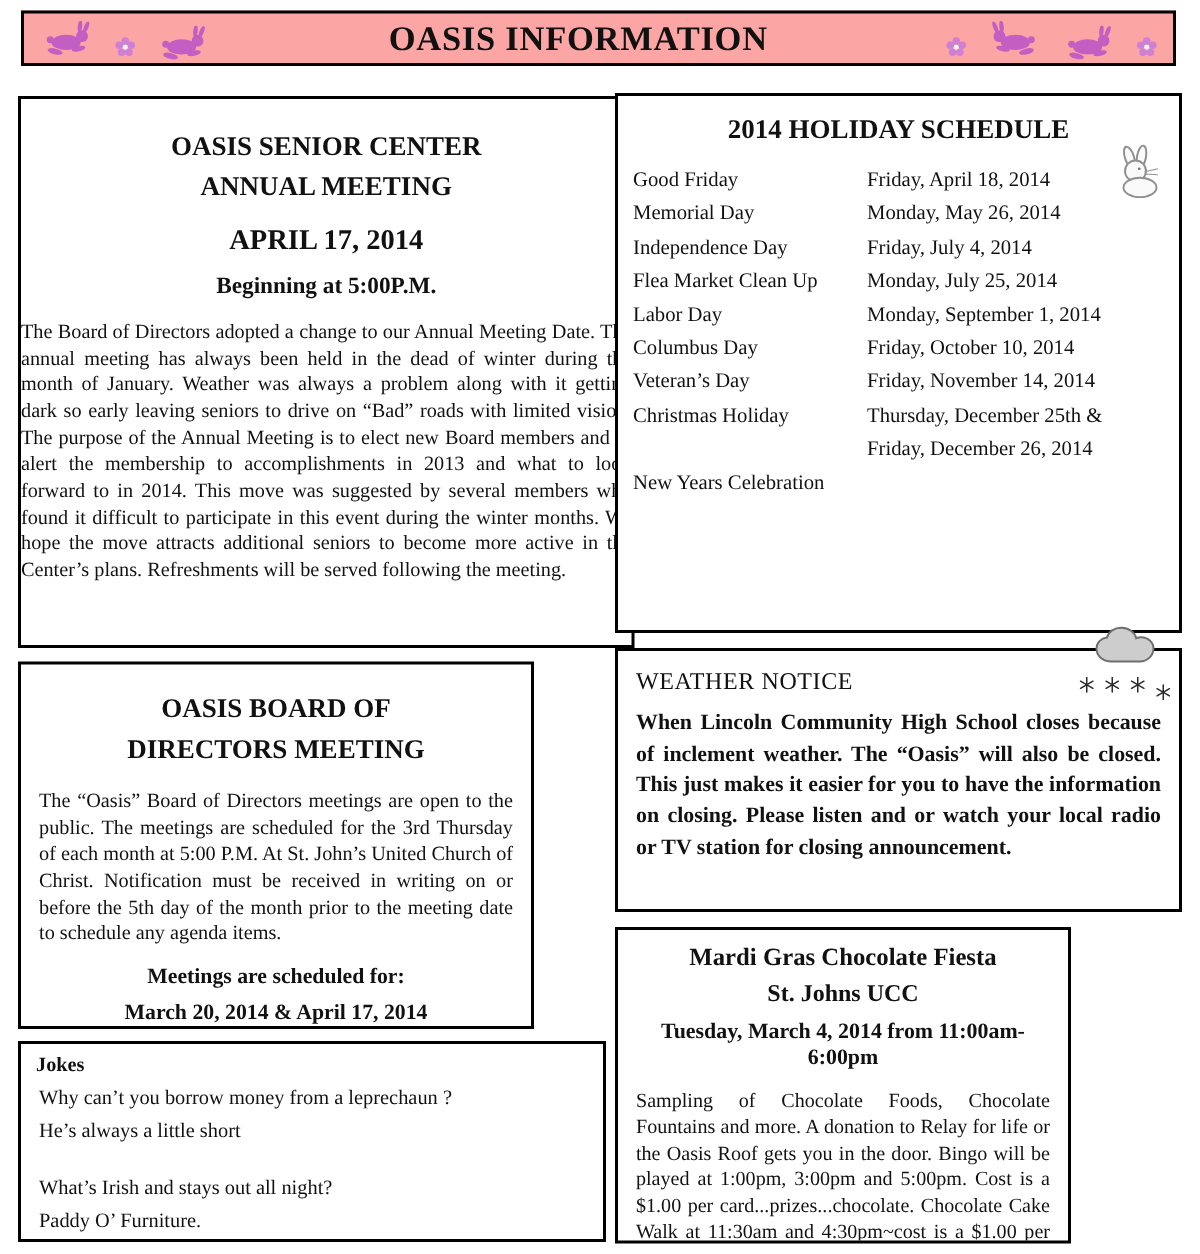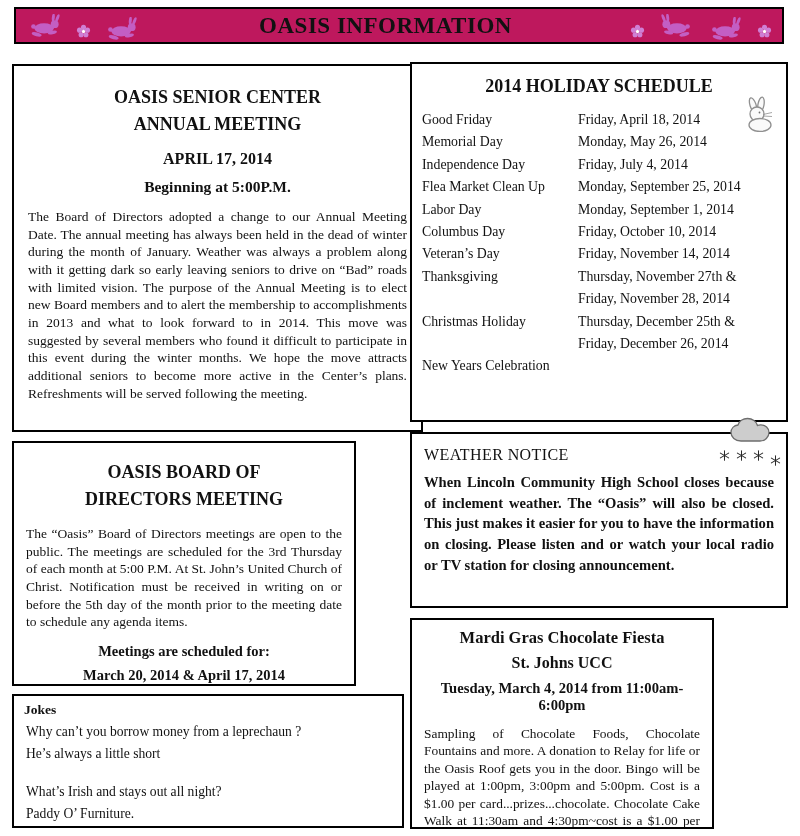--- a/index.html
+++ b/index.html
@@ -1,41 +1,41 @@
 <!DOCTYPE html>
 <html><head>
 <meta charset="utf-8">
 <style>
   html,body { margin:0; padding:0; background:#fff; }
   body { font-family:"Liberation Serif","DejaVu Serif",serif; color:#111; }
   .page { position:relative; width:800px; height:836px; background:#fff; overflow:hidden; }
 
   .hdr { position:absolute; left:14px; top:7px; width:770px; height:37px;
          border:2px solid #000; box-sizing:border-box; display:flex;
-         align-items:center; padding:0 10px; background:#be185d; }
+         align-items:center; padding:0 10px; background:#fca5a5; }
   .hdr-title { flex:1; text-align:center; font-weight:bold; font-size:23px; letter-spacing:0.5px; }
   .icon-group { display:flex; align-items:center; gap:12px; }
   .icon-rabbit { width:38px; height:24px; fill:#c35ec3; }
   .icon-rabbit.flip { transform:scaleX(-1); }
   .icon-flower { width:15px; height:15px; fill:#cf7fd4; }
   .dy1 { transform:translateY(6px); }
   .dy2 { transform:translateY(3px); }
 
   .box { position:absolute; border:2px solid #000; box-sizing:border-box;
          background:#fff; overflow:hidden; }
-  #box-annual  { left:12px;  top:64px;  width:411px; height:368px; padding:6px 14px; }
+  #box-annual  { left:12px;  top:64px;  width:411px; height:368px; padding:6px 0; }
   #box-board   { left:12px;  top:441px; width:344px; height:245px; padding:4px 12px; }
   #box-jokes   { left:12px;  top:694px; width:392px; height:134px; padding:4px 10px; }
   #box-holiday { left:410px; top:62px;  width:378px; height:360px; padding:6px 0; }
   #box-weather { left:410px; top:432px; width:378px; height:176px; padding:6px 12px; }
   #box-mardi   { left:410px; top:618px; width:304px; height:211px; padding:6px 12px; }
 
   .bt1 { font-size:18px; font-weight:bold; text-align:center; line-height:1.5; }
   .mt-big { margin-top:12px; }
-  .bt2 { font-size:16px; font-weight:bold; text-align:center; margin-top:12px; }
+  .bt2 { font-size:19px; font-weight:bold; text-align:center; margin-top:12px; }
   .bt3 { font-size:15.5px; font-weight:bold; text-align:center; margin-top:10px; }
   .body-just { font-size:13.5px; line-height:1.31; text-align:justify; margin:12px 0 0; }
 
   .center-bold { text-align:center; font-weight:bold; font-size:14.5px; margin-top:12px; }
   .center-bold.tight { margin-top:7px; }
 
   .jokes-title { text-align:left; font-weight:bold; font-size:13.5px; margin-top:2px; }
   .joke-line { font-size:13.6px; margin-top:6px; padding-left:2px; }
   .joke-line.gap { margin-top:22px; }
 
@@ -163,47 +163,40 @@
       </div>
       <div class="hs-row">
         <div class="hs-name">Independence Day</div>
         <div class="hs-dates">
             <span>Friday, July 4, 2014</span>
           </div>
       </div>
       <div class="hs-row">
         <div class="hs-name">Flea Market Clean Up</div>
         <div class="hs-dates">
-            <span>Monday, September 25, 2014</span>
+            <span>Monday, July 25, 2014</span>
           </div>
       </div>
       <div class="hs-row">
         <div class="hs-name">Labor Day</div>
         <div class="hs-dates">
             <span>Monday, September 1, 2014</span>
           </div>
       </div>
       <div class="hs-row">
         <div class="hs-name">Columbus Day</div>
         <div class="hs-dates">
             <span>Friday, October 10, 2014</span>
           </div>
       </div>
       <div class="hs-row">
         <div class="hs-name">Veteran’s Day</div>
         <div class="hs-dates">
             <span>Friday, November 14, 2014</span>
           </div>
-      </div>
-      <div class="hs-row">
-        <div class="hs-name">Thanksgiving</div>
-        <div class="hs-dates">
-          <span>Thursday, November 27th &amp;</span>
-          <span>Friday, November 28, 2014</span>
-        </div>
       </div>
       <div class="hs-row">
         <div class="hs-name">Christmas Holiday</div>
         <div class="hs-dates">
           <span>Thursday, December 25th &amp;</span>
           <span>Friday, December 26, 2014</span>
         </div>
       </div>
       <div class="hs-row">
         <div class="hs-name">New Years Celebration</div>

